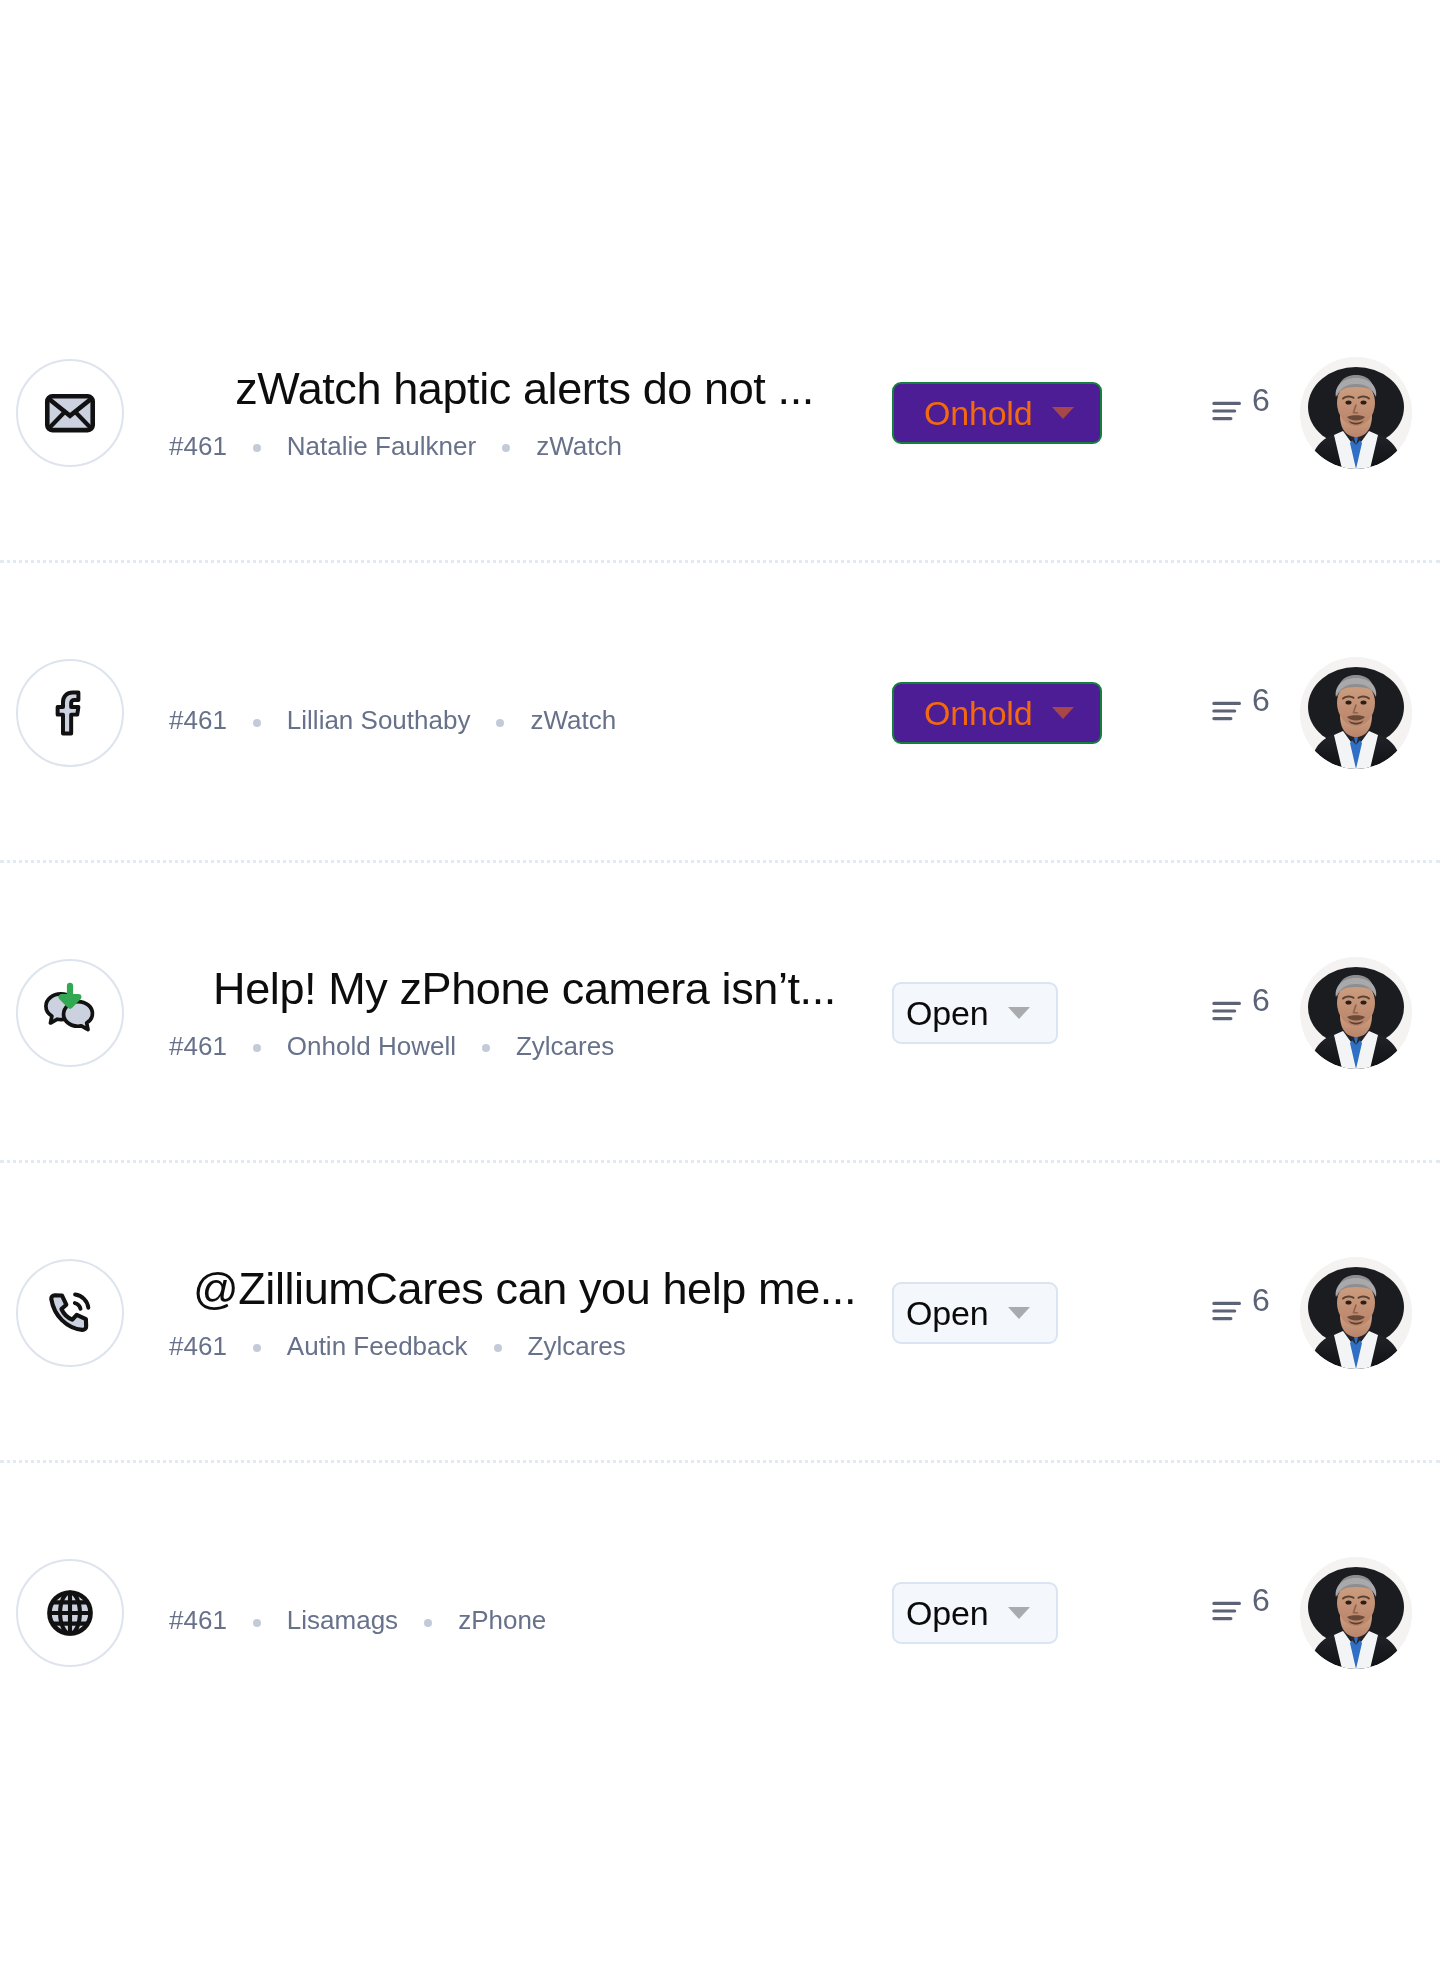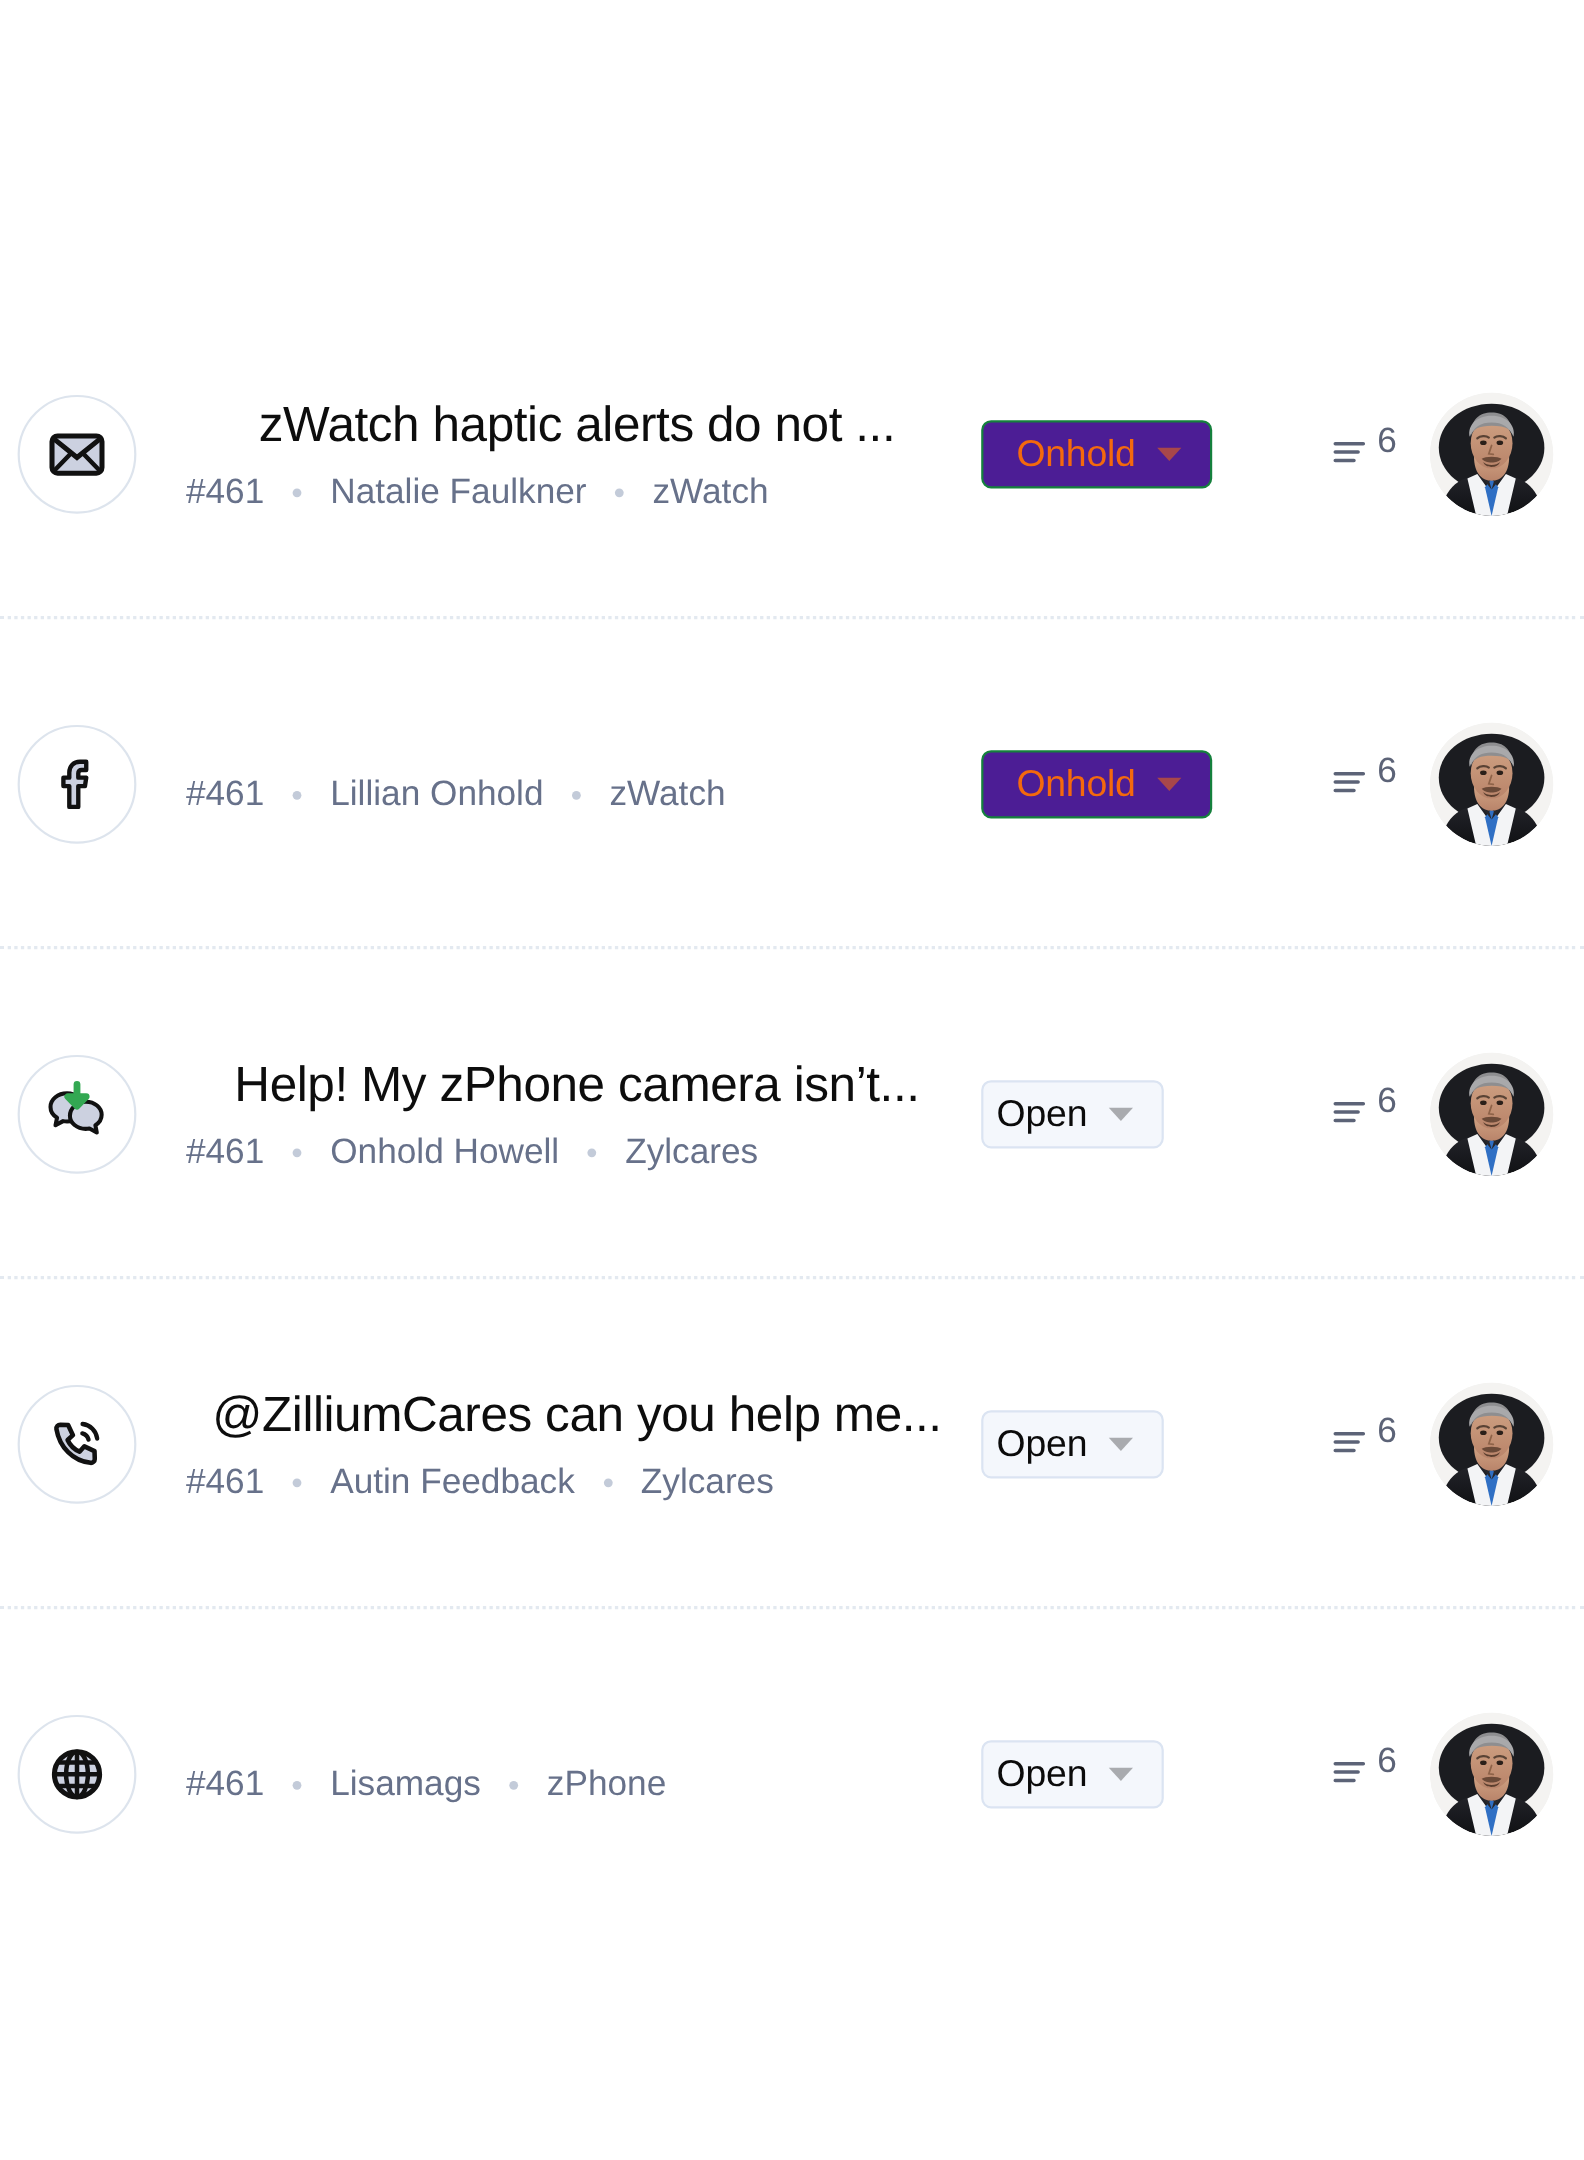--- a/index.html
+++ b/index.html
@@ -66,21 +66,21 @@
     line-height: 1.12;
     color: #0d0d0d;
     font-weight: 400;
     letter-spacing: -0.4px;
     white-space: nowrap;
     overflow: hidden;
   }
 
   .ticket-meta {
     margin-top: 16px;
-    font-size: 32px;
+    font-size: 26px;
     line-height: 1.2;
     color: #67718a;
     display: flex;
     align-items: center;
     white-space: nowrap;
   }
   .meta-dot {
     display: inline-block;
     width: 8px;
     height: 8px;
@@ -247,21 +247,21 @@
     <div class="ticket-row">
       <div class="channel-icon">
         <svg width="56" height="56" viewBox="0 0 24 24" fill="none">
       <path d="M15.6 3.2 h-2.5 c-2.4 0 -4.1 1.7 -4.1 4.2 v2.0 H6.7 v3.3 h2.3 v8.1 h3.5 v-8.1 h2.6 l0.5 -3.3 h-3.1 V7.7 c0 -0.8 0.45 -1.25 1.3 -1.25 h1.8 z" fill="#ccd1e0" stroke="#111" stroke-width="1.7" stroke-linejoin="round"></path>
     </svg>
       </div>
       <div class="ticket-main">
         <div class="ticket-meta">
           <span>#461</span>
           <span class="meta-dot"></span>
-          <span>Lillian Onhold</span>
+          <span>Lillian Southaby</span>
           <span class="meta-dot"></span>
           <span>zWatch</span>
         </div>
       </div>
       <div class="ticket-status">
         <div class="status-badge status-onhold">
           <span>Onhold</span>
           <span class="caret"></span>
         </div>
       </div>

